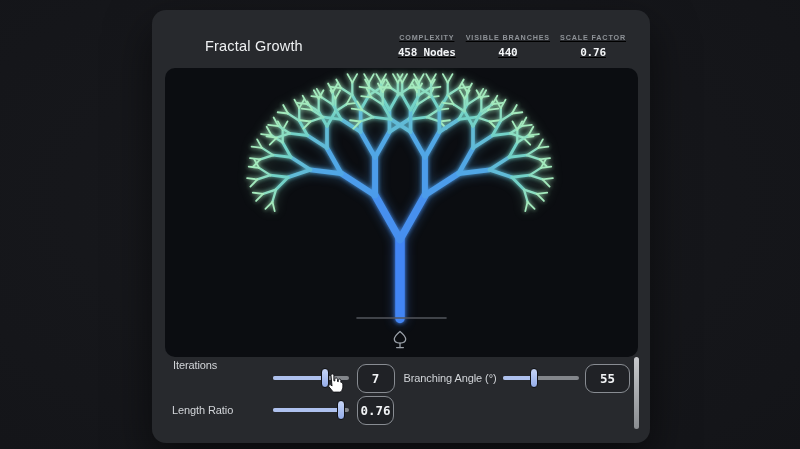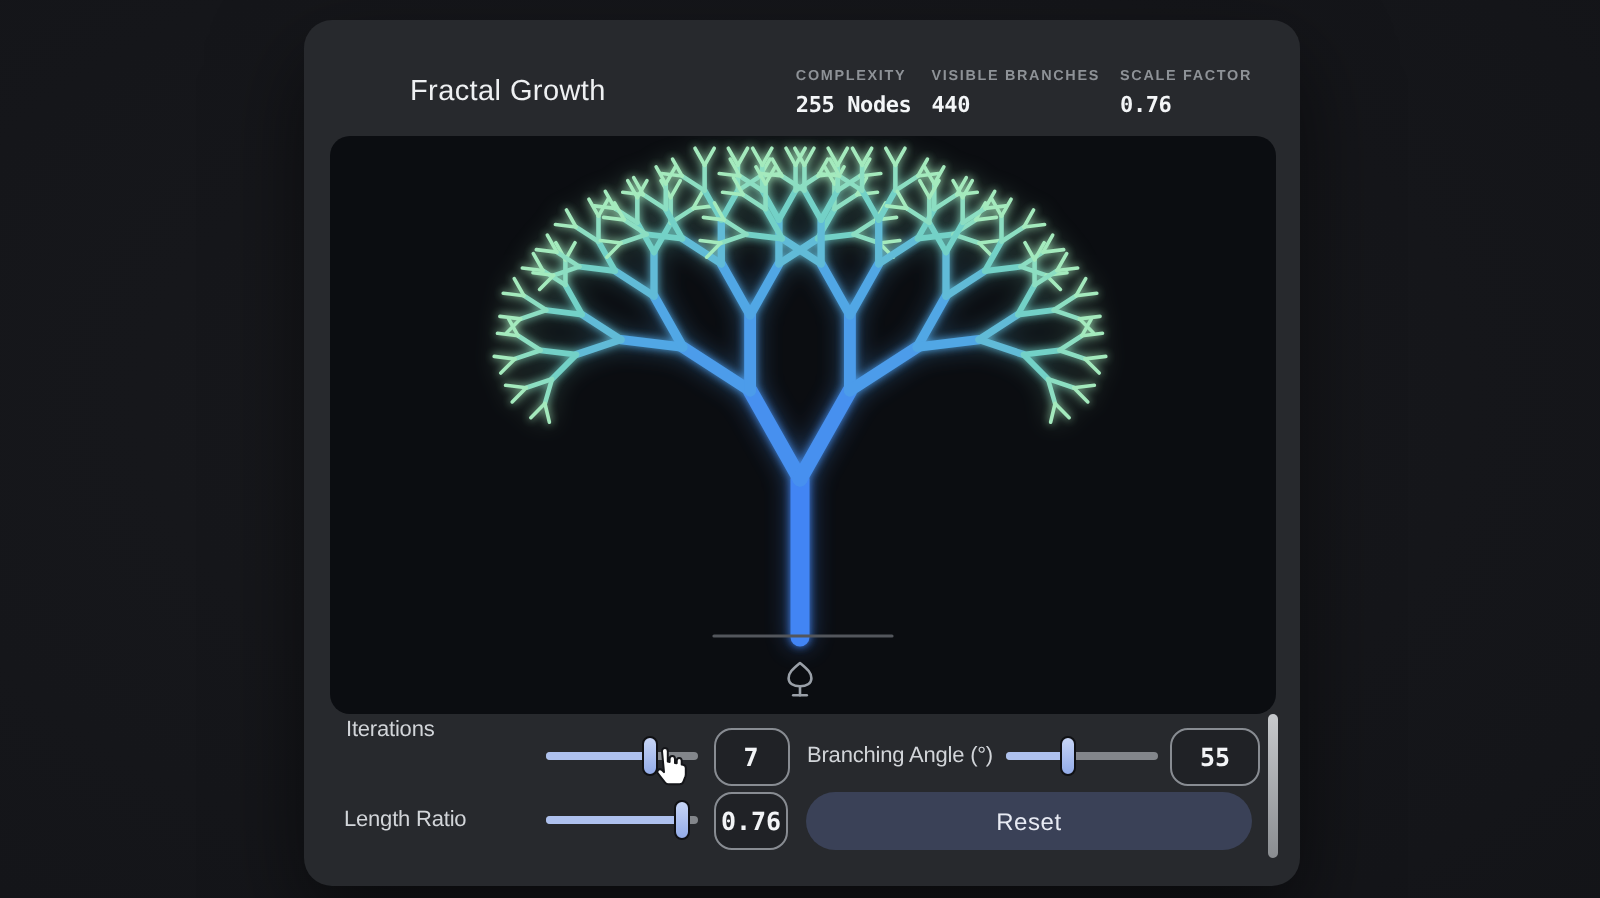--- a/index.html
+++ b/index.html
@@ -5,21 +5,21 @@
   html,body{margin:0;padding:0;}
   body{width:800px;height:449px;overflow:hidden;font-family:"Liberation Sans",sans-serif;}
   .stage{position:relative;width:800px;height:449px;
     background:radial-gradient(120% 130% at 42% 45%, #18191d 0%, #141519 55%, #101114 100%);}
   .card{position:absolute;left:152px;top:10px;width:498px;height:433px;border-radius:14px;
     background:#27292d;box-shadow:0 18px 45px rgba(0,0,0,.55);}
   
   .header{position:absolute;left:0;top:0;width:100%;height:58px;}
   .title{position:absolute;left:21px;top:28px;font-size:14.5px;font-weight:500;color:#eef0f2;letter-spacing:.2px;margin-left:32px;}
   .stats{position:absolute;right:24px;top:23px;display:flex;gap:10px;}
-  .stat{display:flex;flex-direction:column;align-items:flex-start;}
+  .stat{display:flex;flex-direction:column;align-items:center;text-decoration:underline;}
   .stat-label{font-size:7.2px;font-weight:bold;color:#8e9297;letter-spacing:0.85px;white-space:nowrap;}
   .stat-value{margin-top:4px;font-family:"DejaVu Sans Mono",monospace;font-size:11px;font-weight:bold;color:#f3f5f7;letter-spacing:-0.2px;white-space:nowrap;}
   
   .canvas{position:absolute;left:13px;top:58px;width:473px;height:289px;border-radius:10px;background:#0b0d11;overflow:hidden;}
   .canvas svg{display:block;}
   
   .ctl-label{position:absolute;font-size:11px;color:#d2d5d9;letter-spacing:-0.1px;white-space:nowrap;transform:translateY(-50%);}
   .slider{position:absolute;height:18px;transform:translateY(-50%);}
   .track{position:absolute;left:0;top:7px;height:4px;width:100%;border-radius:2px;background:#83868b;}
   .fill{position:absolute;left:0;top:7px;height:4px;border-radius:2px;background:#aec1ee;}
@@ -39,21 +39,21 @@
 <body>
 
 <div class="stage">
   <div class="card">
 
     <div class="header">
       <div class="title">Fractal Growth</div>
       <div class="stats">
         <div class="stat">
           <div class="stat-label">COMPLEXITY</div>
-          <div class="stat-value">255 Nodes</div>
+          <div class="stat-value">458 Nodes</div>
         </div>
         <div class="stat">
           <div class="stat-label">VISIBLE BRANCHES</div>
           <div class="stat-value">440</div>
         </div>
         <div class="stat">
           <div class="stat-label">SCALE FACTOR</div>
           <div class="stat-value">0.76</div>
         </div>
       </div>
@@ -866,21 +866,20 @@
     <div class="valuebox" style="left:433px;top:353.5px;width:45px">55</div>
 
     <div class="ctl-label" style="left:20px;top:400px">Length Ratio</div>
     <div class="slider" style="left:121px;top:400px;width:76px">
       <div class="track"></div>
       <div class="fill" style="width: 67.564px;"></div>
       <div class="thumb" style="left: 67.564px;"></div>
     </div>
     <div class="valuebox" style="left:205px;top:385.5px;width:37px">0.76</div>
 
-    <button class="reset-btn">Reset</button>
 
     <div class="scrollbar"></div>
   </div>
 
   <svg class="cursor" viewBox="0 0 22 24">
     <path d="M8 3.6 c0-0.9 0.65-1.6 1.45-1.6 c0.8 0 1.45 0.7 1.45 1.6 v5.2 l0.9 0.15 v-1.5 c0-0.85 0.6-1.5 1.35-1.5 s1.35 0.65 1.35 1.5 v2 l0.85 0.15 v-1.2 c0-0.8 0.55-1.4 1.25-1.4 s1.25 0.6 1.25 1.4 v1.9 l0.7 0.12 c0.8 0.15 1.35 0.8 1.35 1.6 v3.1 c0 0.35-0.06 0.7-0.18 1.05 l-1 2.65 c-0.3 0.8-1.05 1.3-1.9 1.3 h-5.6 c-0.65 0-1.3-0.3-1.7-0.85 l-3.5-4.4 c-0.45-0.6-0.4-1.45 0.18-1.95 0.5-0.45 1.3-0.4 1.78 0.08 l1.02 1.05 z" fill="#ffffff" stroke="#15161a" stroke-width="1" stroke-linejoin="round"></path>
   </svg>
 </div>
 
 </body></html>

